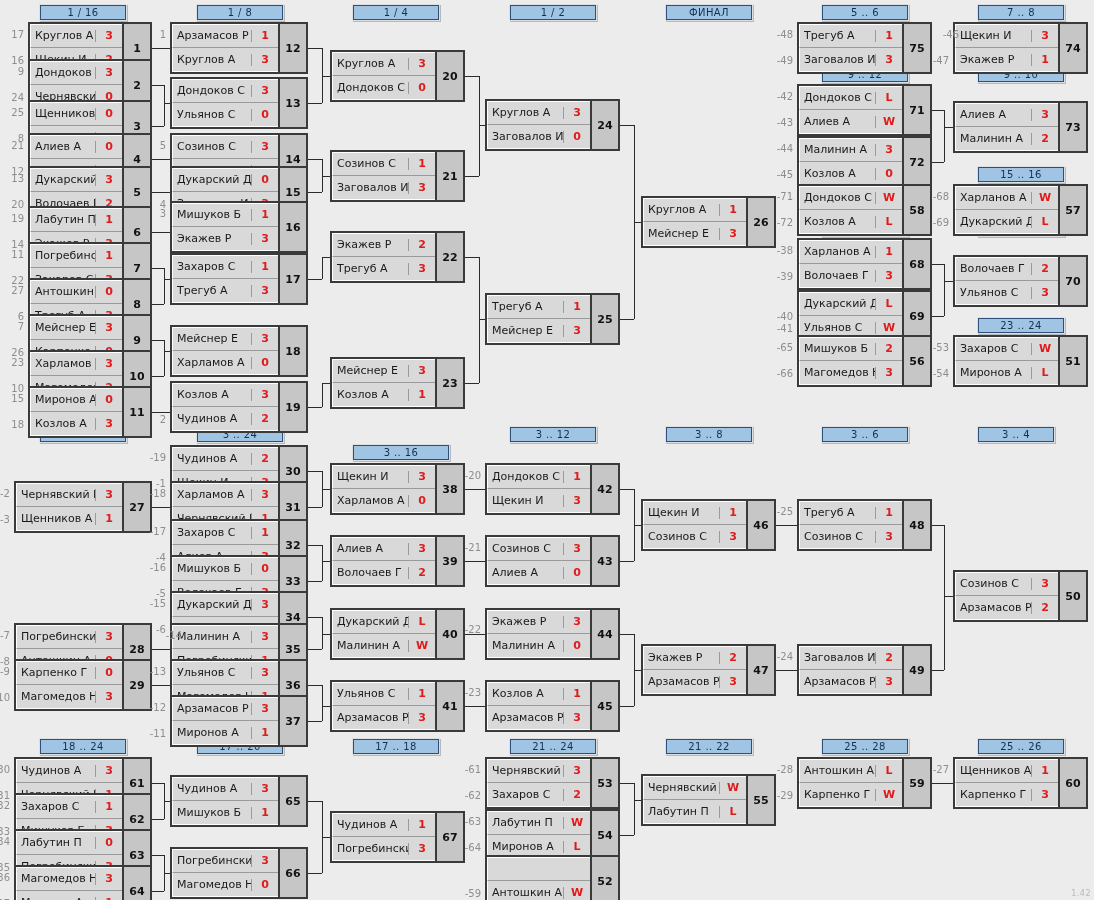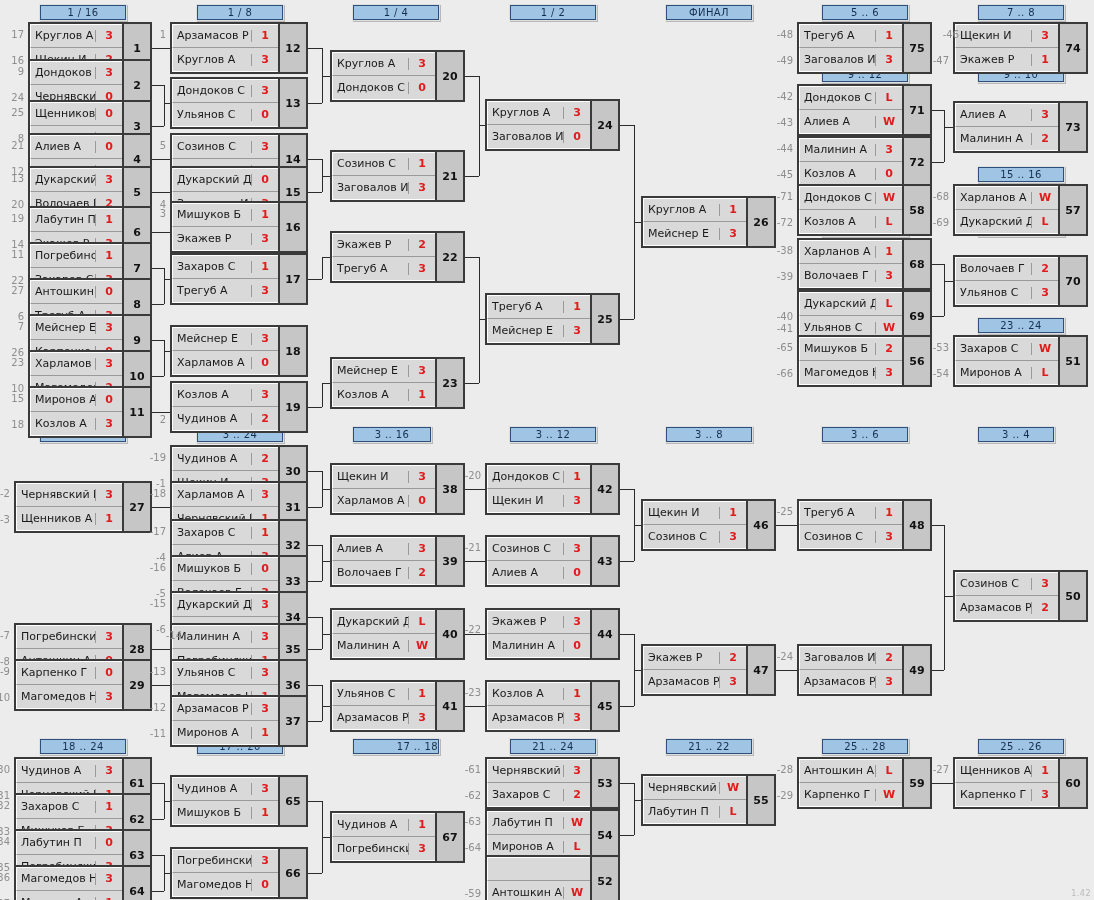--- a/index.html
+++ b/index.html
@@ -106,28 +106,28 @@
     <div class="hdr" style="left: 822px; top: 67px; width: 86px;">9 .. 12</div>
     <div class="hdr" style="left: 978px; top: 67px; width: 86px;">9 .. 10</div>
     <div class="hdr" style="left: 822px; top: 167px; width: 86px;">11 .. 12</div>
     <div class="hdr" style="left: 978px; top: 167px; width: 86px;">15 .. 16</div>
     <div class="hdr" style="left: 822px; top: 221px; width: 86px;">13 .. 16</div>
     <div class="hdr" style="left: 978px; top: 221px; width: 86px;">13 .. 14</div>
     <div class="hdr" style="left: 822px; top: 318px; width: 86px;">19 .. 20</div>
     <div class="hdr" style="left: 978px; top: 318px; width: 86px;">23 .. 24</div>
     <div class="hdr" style="left: 40px; top: 427px; width: 86px;">3 .. 32</div>
     <div class="hdr" style="left: 197px; top: 427px; width: 86px;">3 .. 24</div>
-    <div class="hdr" style="left: 353px; top: 427px; width: 78px;">3 .. 16</div>
+    <div class="hdr" style="left: 353px; top: 445px; width: 96px;">3 .. 16</div>
     <div class="hdr" style="left: 510px; top: 427px; width: 86px;">3 .. 12</div>
     <div class="hdr" style="left: 666px; top: 427px; width: 86px;">3 .. 8</div>
     <div class="hdr" style="left: 822px; top: 427px; width: 86px;">3 .. 6</div>
     <div class="hdr" style="left: 978px; top: 427px; width: 76px;">3 .. 4</div>
     <div class="hdr" style="left: 40px; top: 739px; width: 86px;">18 .. 24</div>
     <div class="hdr" style="left: 197px; top: 739px; width: 86px;">17 .. 20</div>
-    <div class="hdr" style="left: 353px; top: 739px; width: 86px; text-align: right;">17 .. 18</div>
+    <div class="hdr" style="left: 353px; top: 739px; width: 86px;">17 .. 18</div>
     <div class="hdr" style="left: 510px; top: 739px; width: 86px;">21 .. 24</div>
     <div class="hdr" style="left: 666px; top: 739px; width: 86px;">21 .. 22</div>
     <div class="hdr" style="left: 822px; top: 739px; width: 86px;">25 .. 28</div>
     <div class="hdr" style="left: 978px; top: 739px; width: 86px;">25 .. 26</div>
     <div class="hdr" style="left: 510px; top: 807px; width: 86px;">27 .. 28</div>
     <div class="ln lnh" style="left: 152px; top: 48px; width: 18px; height: 1px;"></div>
     <div class="ln lnh" style="left: 152px; top: 85px; width: 12px; height: 1px;"></div>
     <div class="ln lnh" style="left: 152px; top: 126px; width: 12px; height: 1px;"></div>
     <div class="ln lnv" style="left: 164px; top: 85px; width: 1px; height: 41px;"></div>
     <div class="ln lnh" style="left: 164px; top: 103px; width: 6px; height: 1px;"></div>

